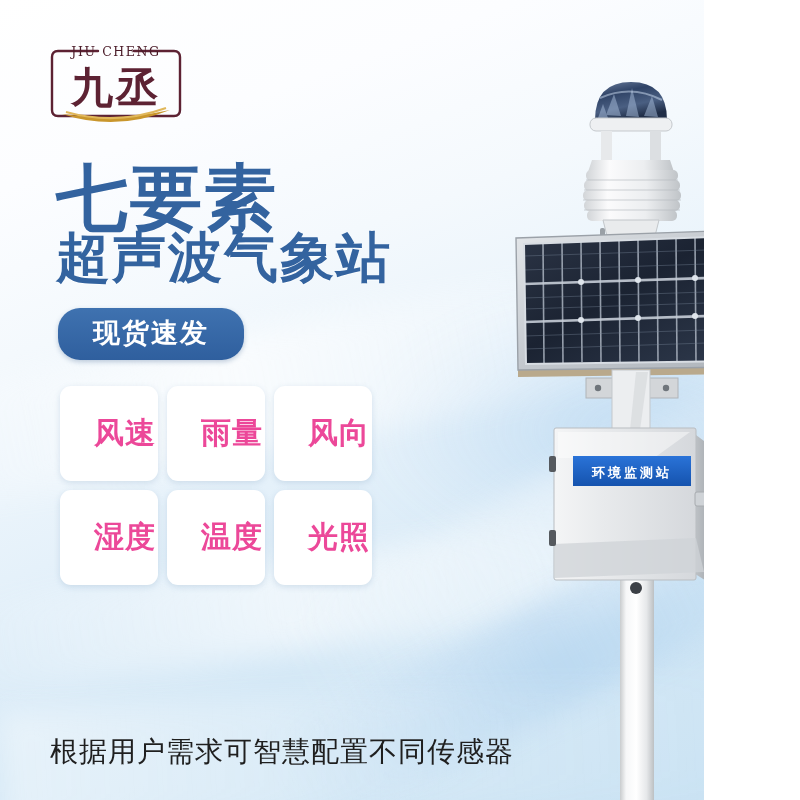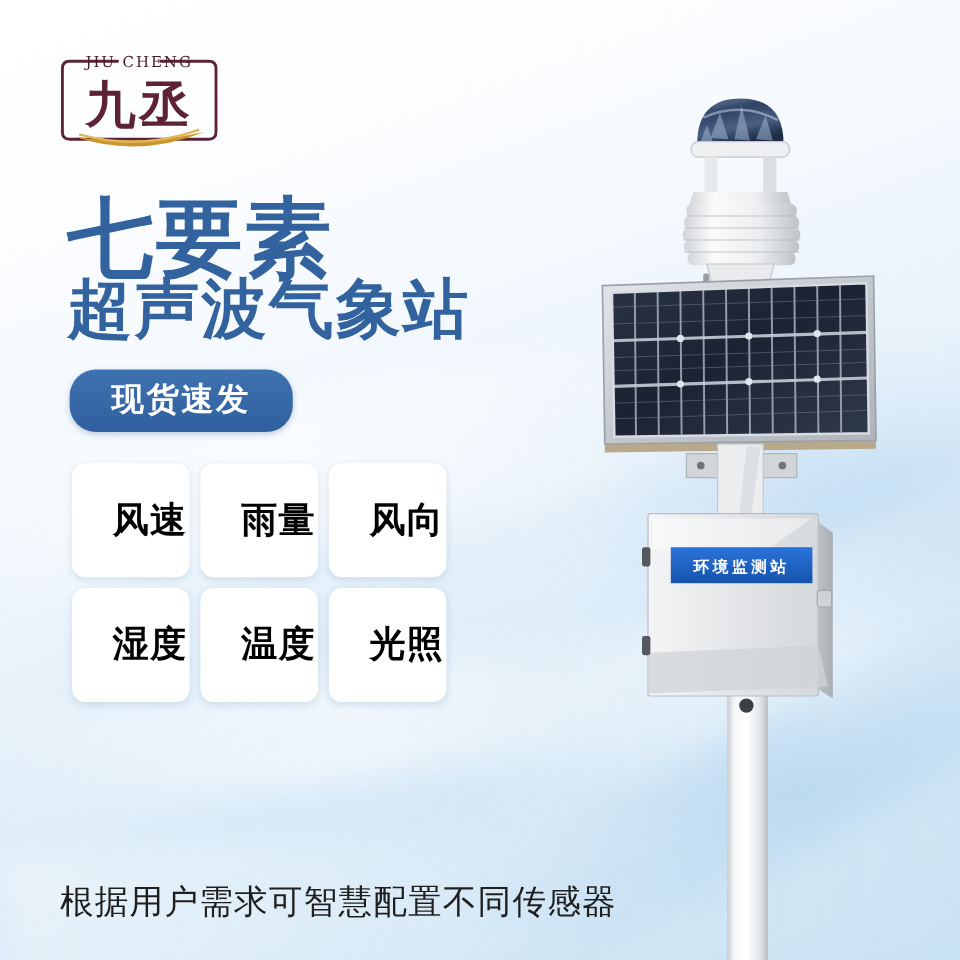--- a/index.html
+++ b/index.html
@@ -8,21 +8,21 @@
   }
   body {
     width: 800px;
     height: 800px;
     overflow: hidden;
     font-family: "DejaVu Sans", "Liberation Sans", sans-serif;
   }
 
   #poster {
     position: relative;
-    width: 800px;
+    width: 704px;
     height: 800px;
     overflow: hidden;
     background:
       linear-gradient(160deg,
         rgba(255,255,255,1) 0%,
         rgba(252,253,255,1) 18%,
         rgba(244,249,253,1) 34%,
         rgba(229,241,250,1) 55%,
         rgba(212,232,246,1) 74%,
         rgba(201,226,243,1) 100%);
@@ -125,42 +125,42 @@
   .tile {
     width: 98px;
     height: 95px;
     box-sizing: border-box;
     background: #ffffff;
     border-radius: 11px;
     display: flex;
     align-items: center;
     justify-content: center;
     box-shadow: 0 2px 6px rgba(90,130,170,.20);
-    color: #000000;
+    color: #ec4899;
     font-size: 30px;
     font-weight: bold;
     letter-spacing: 1px;
     padding-left: 32px;
   }
 
   
   #tagline {
     position: absolute;
     left: 50px;
     top: 733px;
     font-size: 28px;
     color: #1f1f1f;
     letter-spacing: 1px;
     white-space: nowrap;
   }
 
   
   #product {
     position: absolute;
-    left: 426px;
+    left: 440px;
     top: 60px;
     width: 360px;
     height: 740px;
   }
   #product svg { display: block; }
   .devlabel {
     position: absolute;
     left: 573px;
     top: 458px;
     width: 118px;

